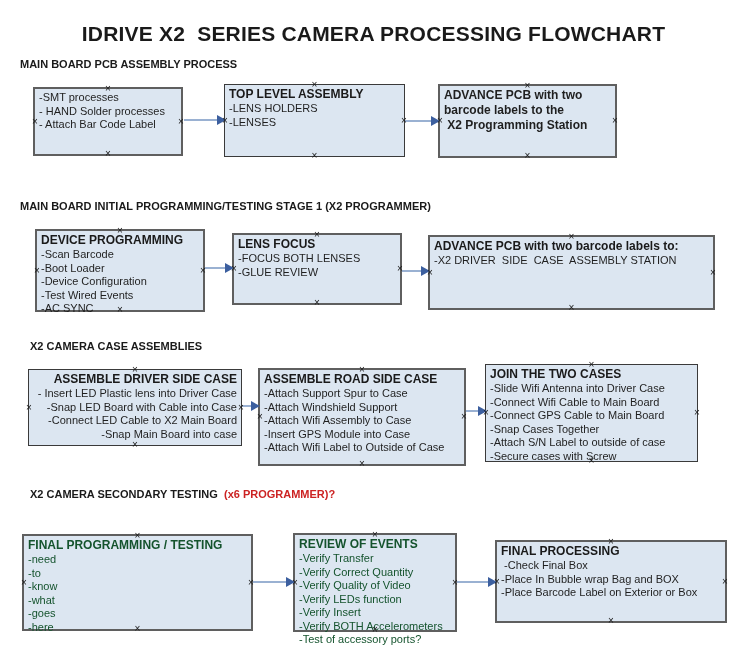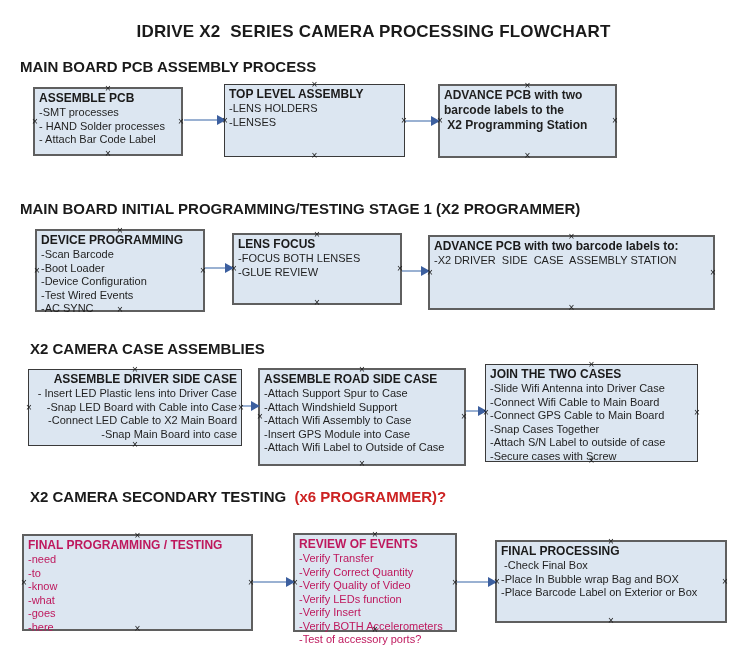--- a/index.html
+++ b/index.html
@@ -3,42 +3,42 @@
 <meta charset="utf-8">
 <style>
   html,body { margin:0; padding:0; background:#ffffff; }
   .canvas {
     position:relative; width:747px; height:662px;
     font-family:"Liberation Sans", sans-serif;
     background:#ffffff; overflow:hidden;
   }
   .page-title {
     position:absolute; left:0; right:0; top:22px;
-    text-align:center; font-size:17px; font-weight:bold; color:#1a1a1a;
+    text-align:center; font-size:21px; font-weight:bold; color:#1a1a1a;
     white-space:pre; letter-spacing:0.2px;
   }
   .section-heading {
-    position:absolute; font-size:15px; font-weight:bold; color:#1a1a1a;
+    position:absolute; font-size:11px; font-weight:bold; color:#1a1a1a;
     white-space:pre;
   }
   .section-heading .red-part { color:#cc2222; }
   .fc-box {
     position:absolute; background:#dce6f1; border:2px solid #5f5f5f;
     box-sizing:border-box; padding:2px 4px 0 4px;
   }
   .fc-box.thin { border-width:1px; border-color:#3a3a3a; }
   .box-title {
     font-size:12px; font-weight:bold; color:#1a1a1a; line-height:15px;
     white-space:pre;
   }
   .box-item {
     font-size:11px; color:#1f1f1f; line-height:13.5px; white-space:pre;
   }
   .box-items.bold .box-item { font-weight:bold; font-size:12px; line-height:15px; }
-  .fc-box.red .box-title, .fc-box.red .box-item { color:#be185d; }
+  .fc-box.red .box-title, .fc-box.red .box-item { color:#14532d; }
   .handle {
     position:absolute; font-size:10px; line-height:10px; color:#1a1a1a;
     transform:translate(-50%,-50%); pointer-events:none; font-weight:normal;
     z-index:3;
   }
   .flow-arrow {
     position:absolute; height:0; border-top:2px solid #9ab1d2; z-index:2;
   }
   .flow-arrow .arrow-head-icon {
     position:absolute; right:-2px; top:-6px; width:0; height:0;
@@ -53,21 +53,20 @@
 <div class="canvas">
 
   <div class="page-title">IDRIVE X2  SERIES CAMERA PROCESSING FLOWCHART</div>
 
   <div class="section-heading" style="left:20px; top:58px;"><span>MAIN BOARD PCB ASSEMBLY PROCESS</span></div>
   <div class="section-heading" style="left:20px; top:200px;"><span>MAIN BOARD INITIAL PROGRAMMING/TESTING STAGE 1 (X2 PROGRAMMER)</span></div>
   <div class="section-heading" style="left:30px; top:340px;"><span>X2 CAMERA CASE ASSEMBLIES</span></div>
   <div class="section-heading" style="left:30px; top:488px;"><span>X2 CAMERA SECONDARY TESTING </span><span class="red-part"> (x6 PROGRAMMER)?</span></div>
 
   <div class="fc-box" style="left:33px; top:87px; width:150px; height:69px;">
-    <div class="box-title">ASSEMBLE PCB</div>
     <div class="box-items">
         <div class="box-item">-SMT processes</div>
         <div class="box-item">- HAND Solder processes</div>
         <div class="box-item">- Attach Bar Code Label</div>
       </div>
   <span class="handle" style="left: 50%; top: 0px;">×</span>
       <span class="handle" style="left: 50%; top: 100%;">×</span>
       <span class="handle" style="left: 0px; top: 50%;">×</span>
       <span class="handle" style="left: 100%; top: 50%;">×</span>
     </div>

